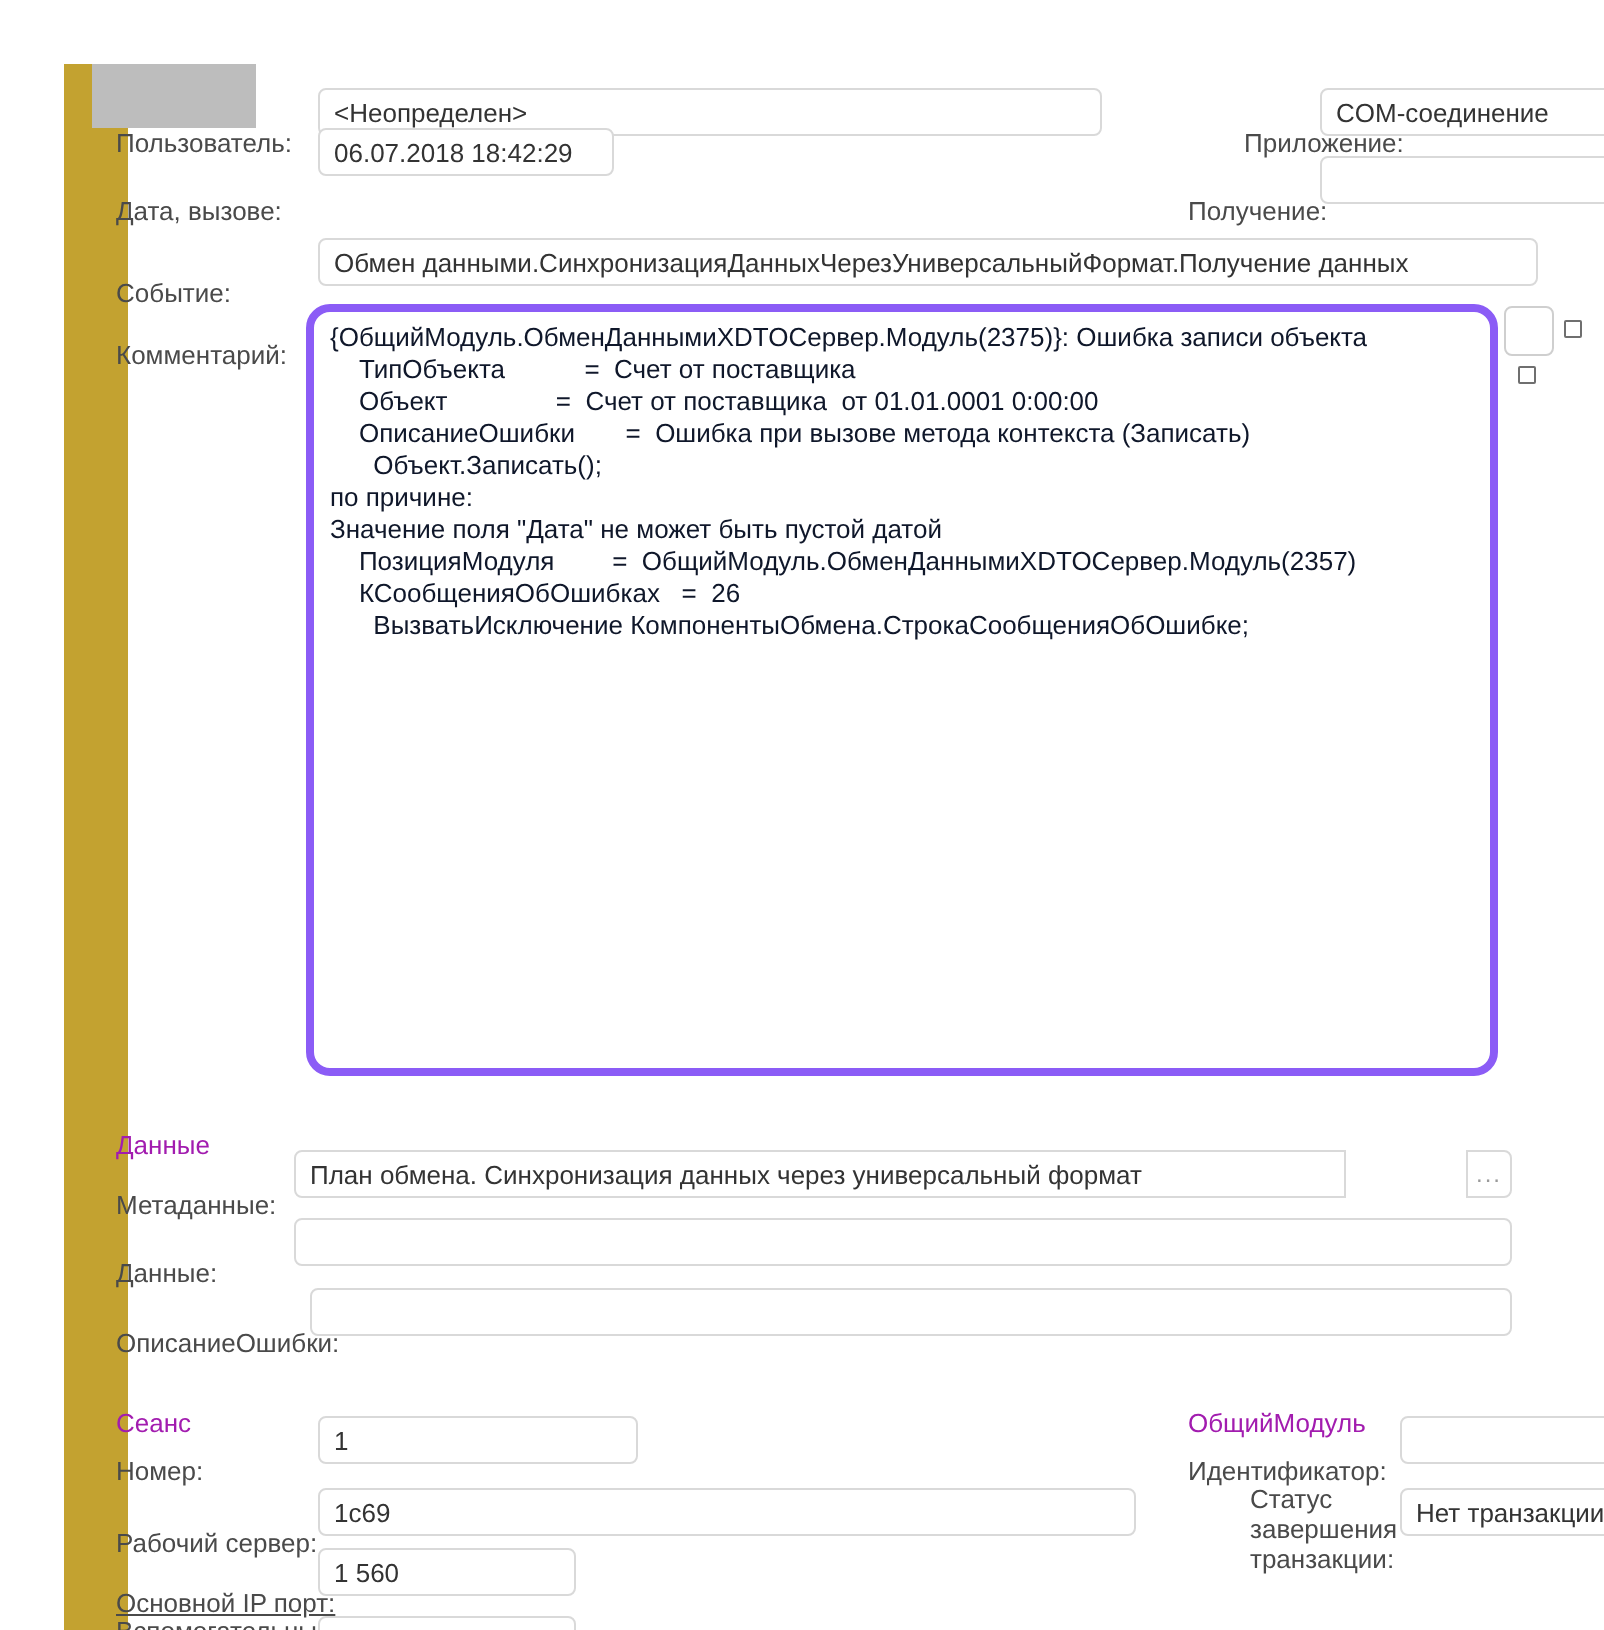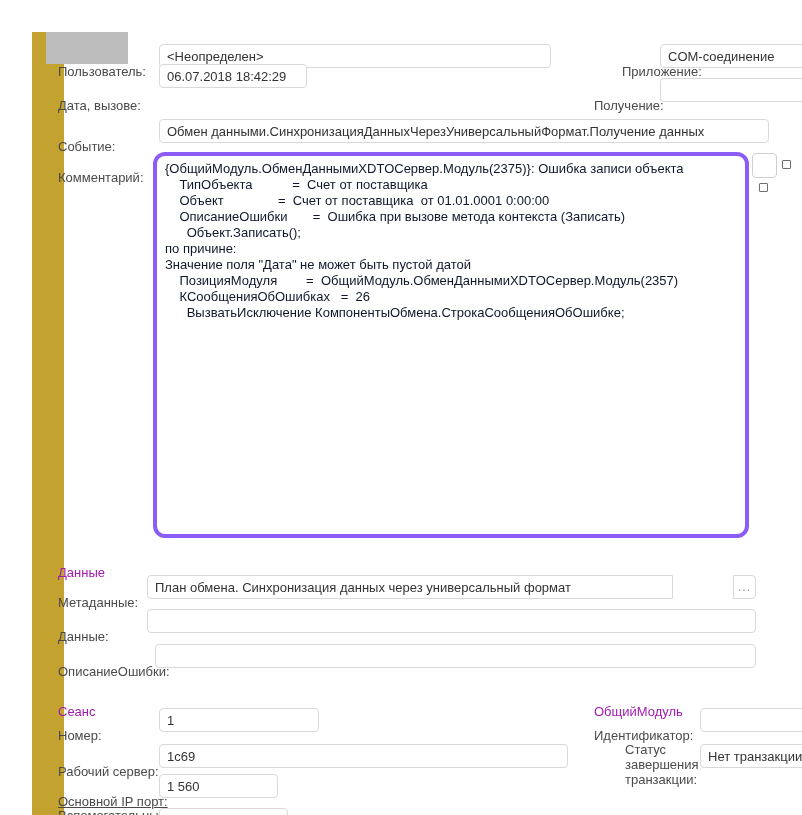--- a/index.html
+++ b/index.html
@@ -65,21 +65,21 @@
   #hdr-trans  { left:546px; top:656px; }
   #lbl-num    { left:10px;  top:676px; }
   #in-num     { left:127px; top:676px; width:160px; }
   #lbl-ident  { left:546px; top:676px; }
   #in-ident   { left:668px; top:676px; width:142px; }
   #lbl-server { left:10px;  top:712px; }
   #in-server  { left:127px; top:712px; width:409px; }
   #lbl-status { left:546px; top:706px; width:122px;margin-left:31px; }
   #in-status  { left:668px; top:712px; width:142px; }
   #lbl-mport  { left:10px;  top:742px;text-decoration:underline; }
-  #in-mport   { left:127px; top:742px; width:119px; }
+  #in-mport   { left:127px; top:742px; width:129px; }
   #lbl-aport  { left:10px;  top:772px; width:116px; }
   #in-aport   { left:127px; top:776px; width:129px; }
 </style>
 </head>
 <body>
 
 <div class="form">
   <div class="accent-bar"></div>
   <div class="top-line"></div>
 

